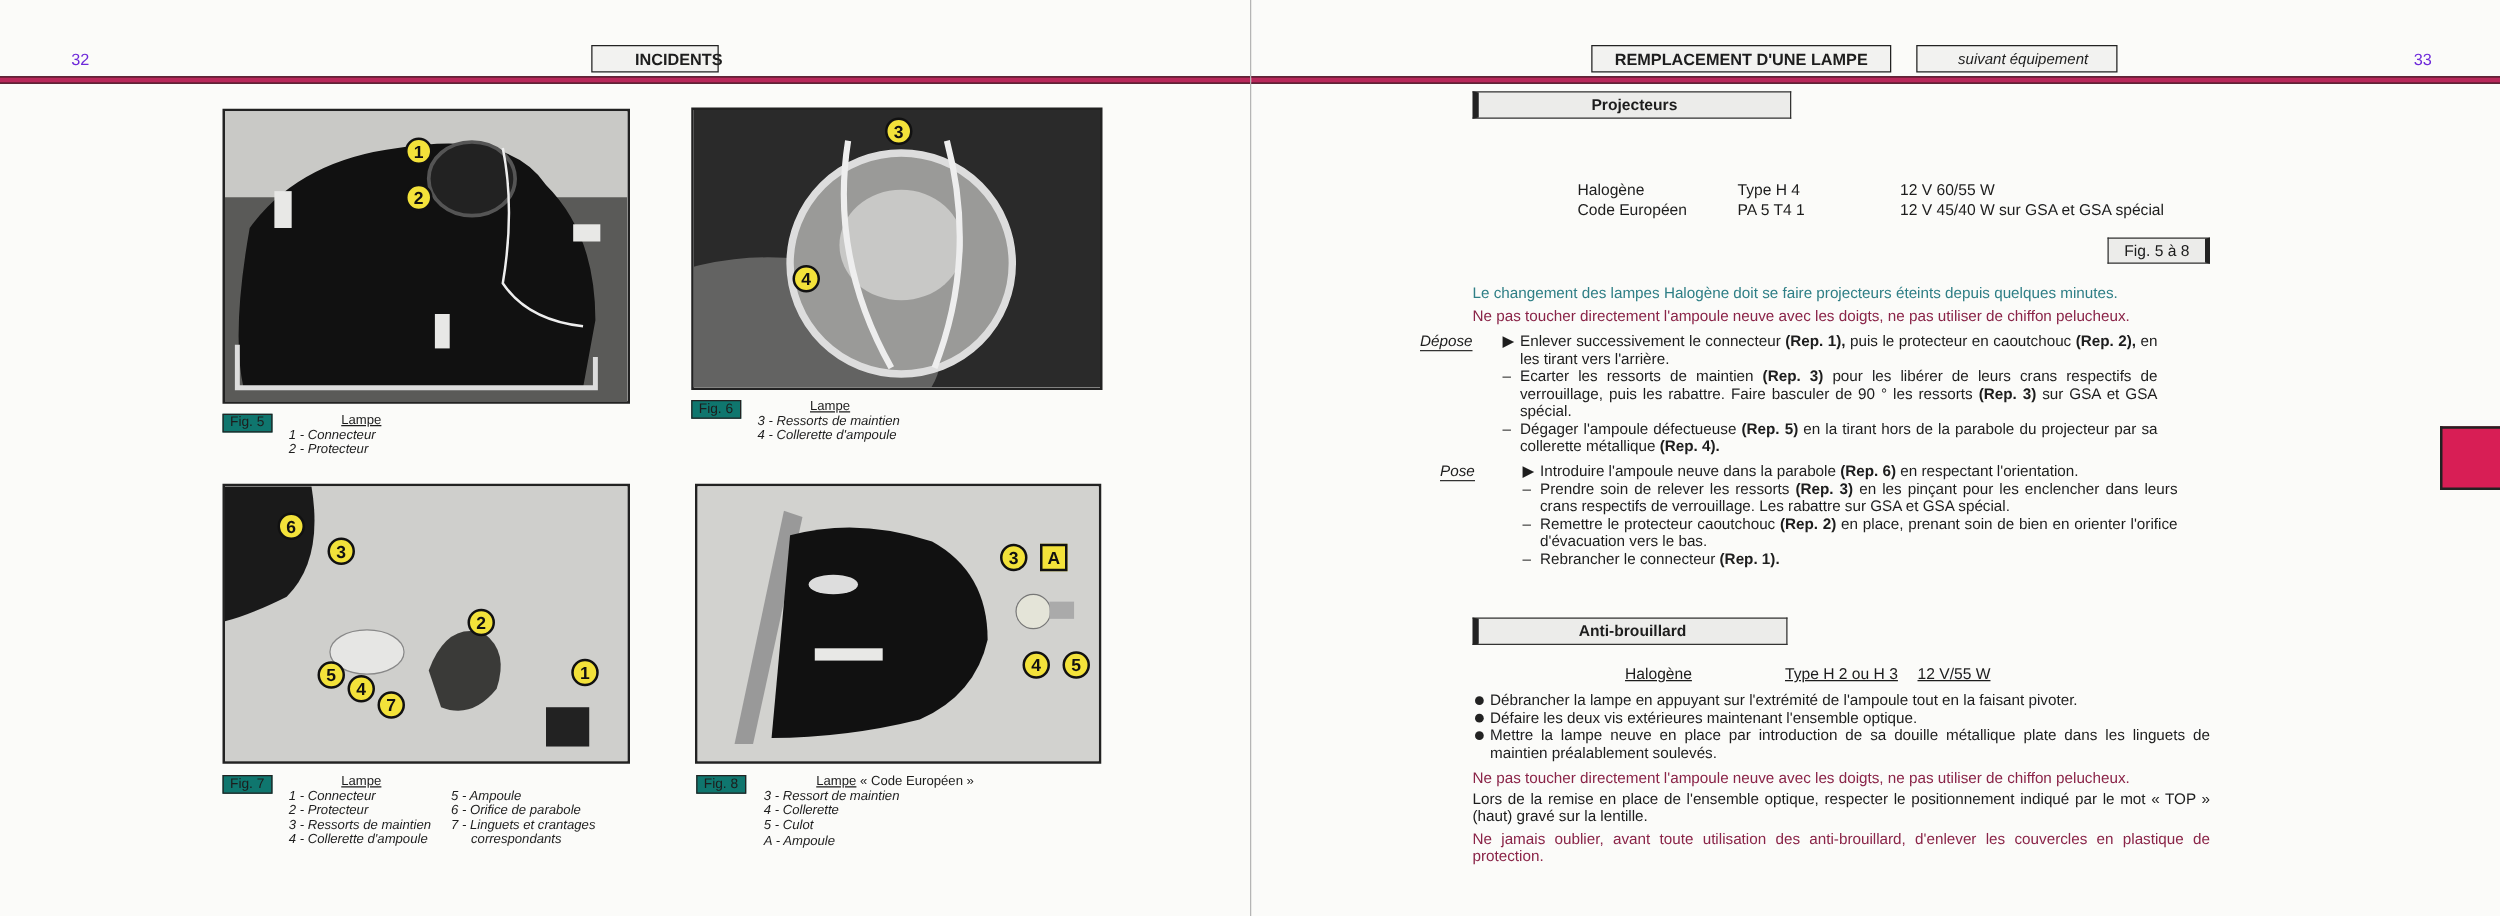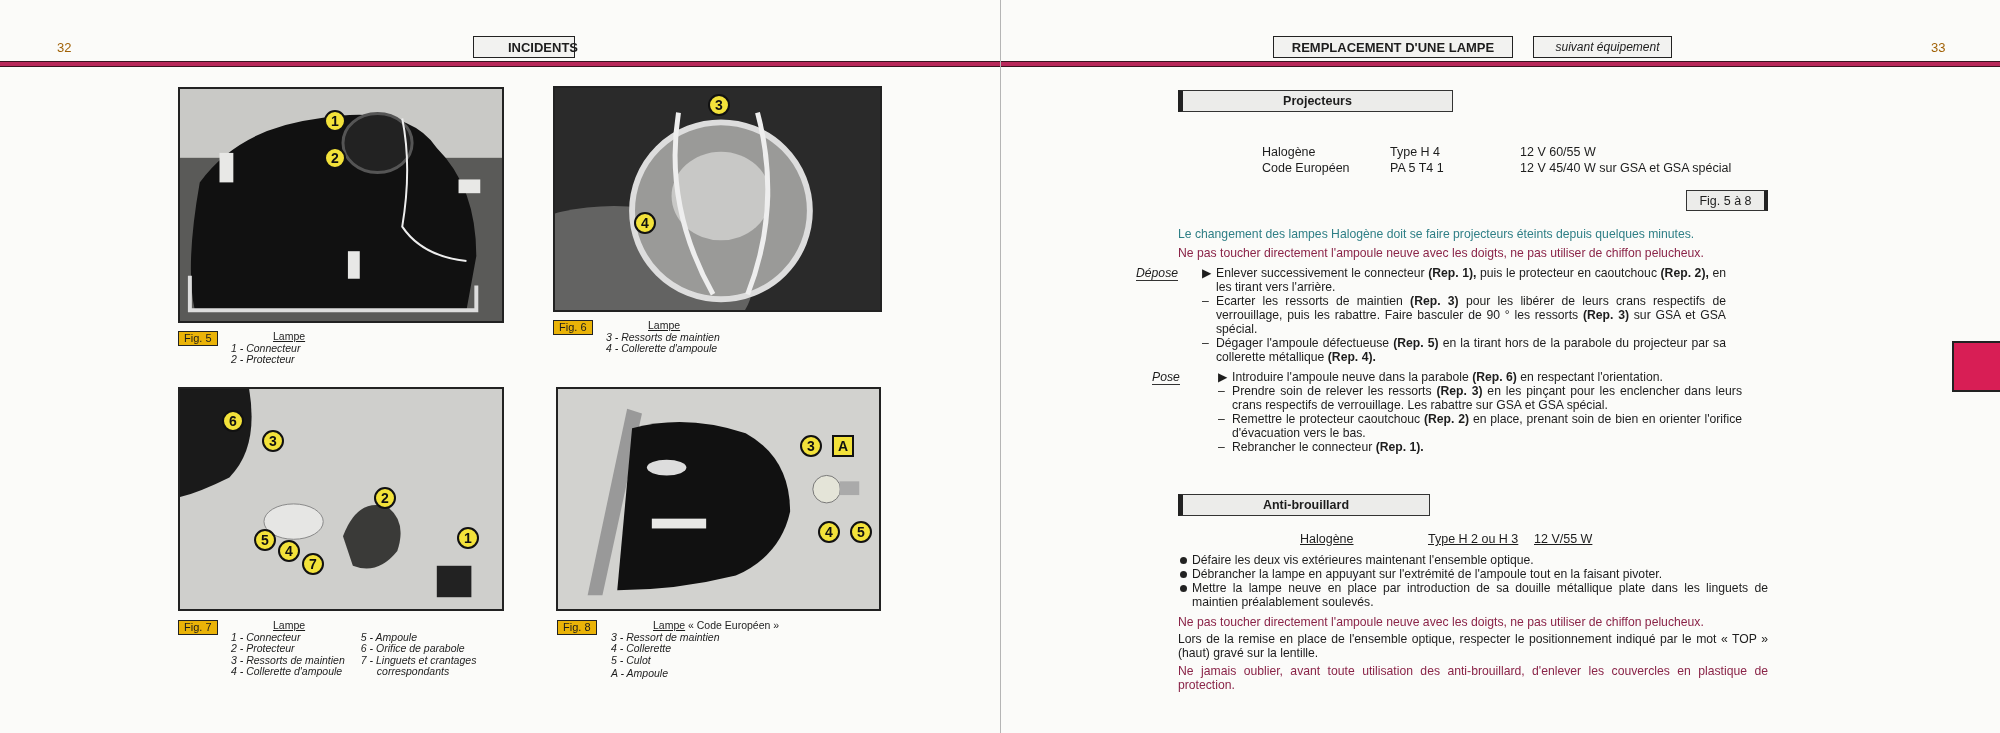--- a/index.html
+++ b/index.html
@@ -1,33 +1,33 @@
 <!DOCTYPE html>
 <html><head>
 <meta charset="utf-8">
 <style>
   * { box-sizing: border-box; margin: 0; padding: 0; }
   html, body { width: 2000px; height: 733px; overflow: hidden; background: #fbfbf9; }
   body { position: relative; font-family: "Liberation Sans", sans-serif; color: #1d1d1d; }
 
-  .page-num { position: absolute; top: 40px; font-size: 13px; color: #a16207; }
+  .page-num { position: absolute; top: 40px; font-size: 13px; color: #6d28d9; }
   .rule { position: absolute; top: 61px; height: 6px; background: #b8285a;
           border-top: 1px solid #3a1420; border-bottom: 1px solid #3a1420; }
   .fold { position: absolute; left: 1000px; top: 0; width: 1px; height: 733px; background: #b5b5b5; }
 
   .hdr-box { position: absolute; top: 36px; height: 22px; border: 1.5px solid #222;
              background: #f2f2f0; font-size: 13px; font-weight: bold; display: flex;
              align-items: center; justify-content: center; }
   .hdr-box.italic { font-weight: normal; font-style: italic; font-size: 12px; }
 
   .photo { position: absolute; border: 2px solid #222; overflow: hidden; }
   .photo svg { width: 100%; height: 100%; display: block; }
 
   .fig-tag { position: absolute; border: 1.5px solid #222; font-size: 11px;
-             padding: 0 5px; height: 15px; line-height: 13px; background: #eab308; }
+             padding: 0 5px; height: 15px; line-height: 13px; background: #0f766e; }
   .caption { position: absolute; font-size: 10.5px; line-height: 11.5px; }
   .caption .title { text-decoration: underline; font-style: normal; margin-left: 44px; }
   .caption .item { font-style: italic; padding-left: 2px; }
   .cap-cols { display: flex; gap: 14px; }
 
   .sec-box { position: absolute; height: 22px; border: 1px solid #333; border-left: 5px solid #222;
              background: #ececea; font-weight: bold; font-size: 12.5px; display: flex;
              align-items: center; justify-content: center; }
 
   .spec { position: absolute; font-size: 12.5px; line-height: 14px; }
@@ -167,25 +167,25 @@
   <div><span class="title">Lampe</span><span> « Code Européen »</span></div>
   <div class="item">3 - Ressort de maintien</div>
   <div class="item">4 - Collerette</div>
   <div class="item">5 - Culot</div>
   <div class="item" style="margin-top:2px;">A - Ampoule</div>
 </div>
 
 <div class="fold"></div>
 
 <div class="hdr-box" style="left:1273px;width:240px;">REMPLACEMENT D'UNE LAMPE</div>
-<div class="hdr-box italic" style="left:1533px;width:139px;padding-left:10px;">suivant équipement</div>
+<div class="hdr-box italic" style="left:1533px;width:161px;padding-left:10px;">suivant équipement</div>
 <div class="page-num" style="left:1931px;">33</div>
 <div class="rule" style="left:1001px;width:999px;"></div>
 
-<div class="sec-box" style="left:1178px;top:90px;width:275px;">Projecteurs</div>
+<div class="sec-box" style="left:1178px;top:73px;width:255px;">Projecteurs</div>
 
 <table class="spec" style="left:1260px;top:143px;">
   <tbody>
       <tr>
     <td style="width:126px;">Halogène</td>
     <td style="width:128px;">Type H 4</td>
     <td>12 V 60/55 W</td>
   </tr>
   <tr>
     <td>Code Européen</td>
@@ -219,22 +219,22 @@
     </div>
 </div>
 
 <div class="sec-box" style="left:1178px;top:494px;width:252px;">Anti-brouillard</div>
 
 <div class="fog-line" style="left:1300px;">Halogène</div>
 <div class="fog-line" style="left:1428px;">Type H 2 ou H 3</div>
 <div class="fog-line" style="left:1534px;">12 V/55 W</div>
 
 <div class="bullets" style="top:553px;">
+  <div class="b"><span class="dot"></span><span>Débrancher la lampe en appuyant sur l'extrémité de l'ampoule tout en la faisant pivoter.</span></div>
   <div class="b"><span class="dot"></span><span>Défaire les deux vis extérieures maintenant l'ensemble optique.</span></div>
-  <div class="b"><span class="dot"></span><span>Débrancher la lampe en appuyant sur l'extrémité de l'ampoule tout en la faisant pivoter.</span></div>
   <div class="b"><span class="dot"></span><span>Mettre la lampe neuve en place par introduction de sa douille métallique plate dans les linguets de maintien préalablement soulevés.</span></div>
 </div>
 
 <div class="para maroon" style="top:615px;">Ne pas toucher directement l'ampoule neuve avec les doigts, ne pas utiliser de chiffon pelucheux.</div>
 <div class="para" style="top:632px;text-align:justify;">Lors de la remise en place de l'ensemble optique, respecter le positionnement indiqué par le mot « TOP » (haut) gravé sur la lentille.</div>
 <div class="para maroon" style="top:664px;text-align:justify;">Ne jamais oublier, avant toute utilisation des anti-brouillard, d'enlever les couvercles en plastique de protection.</div>
 
 <div class="edge-tab"></div>
 
 </body></html>

